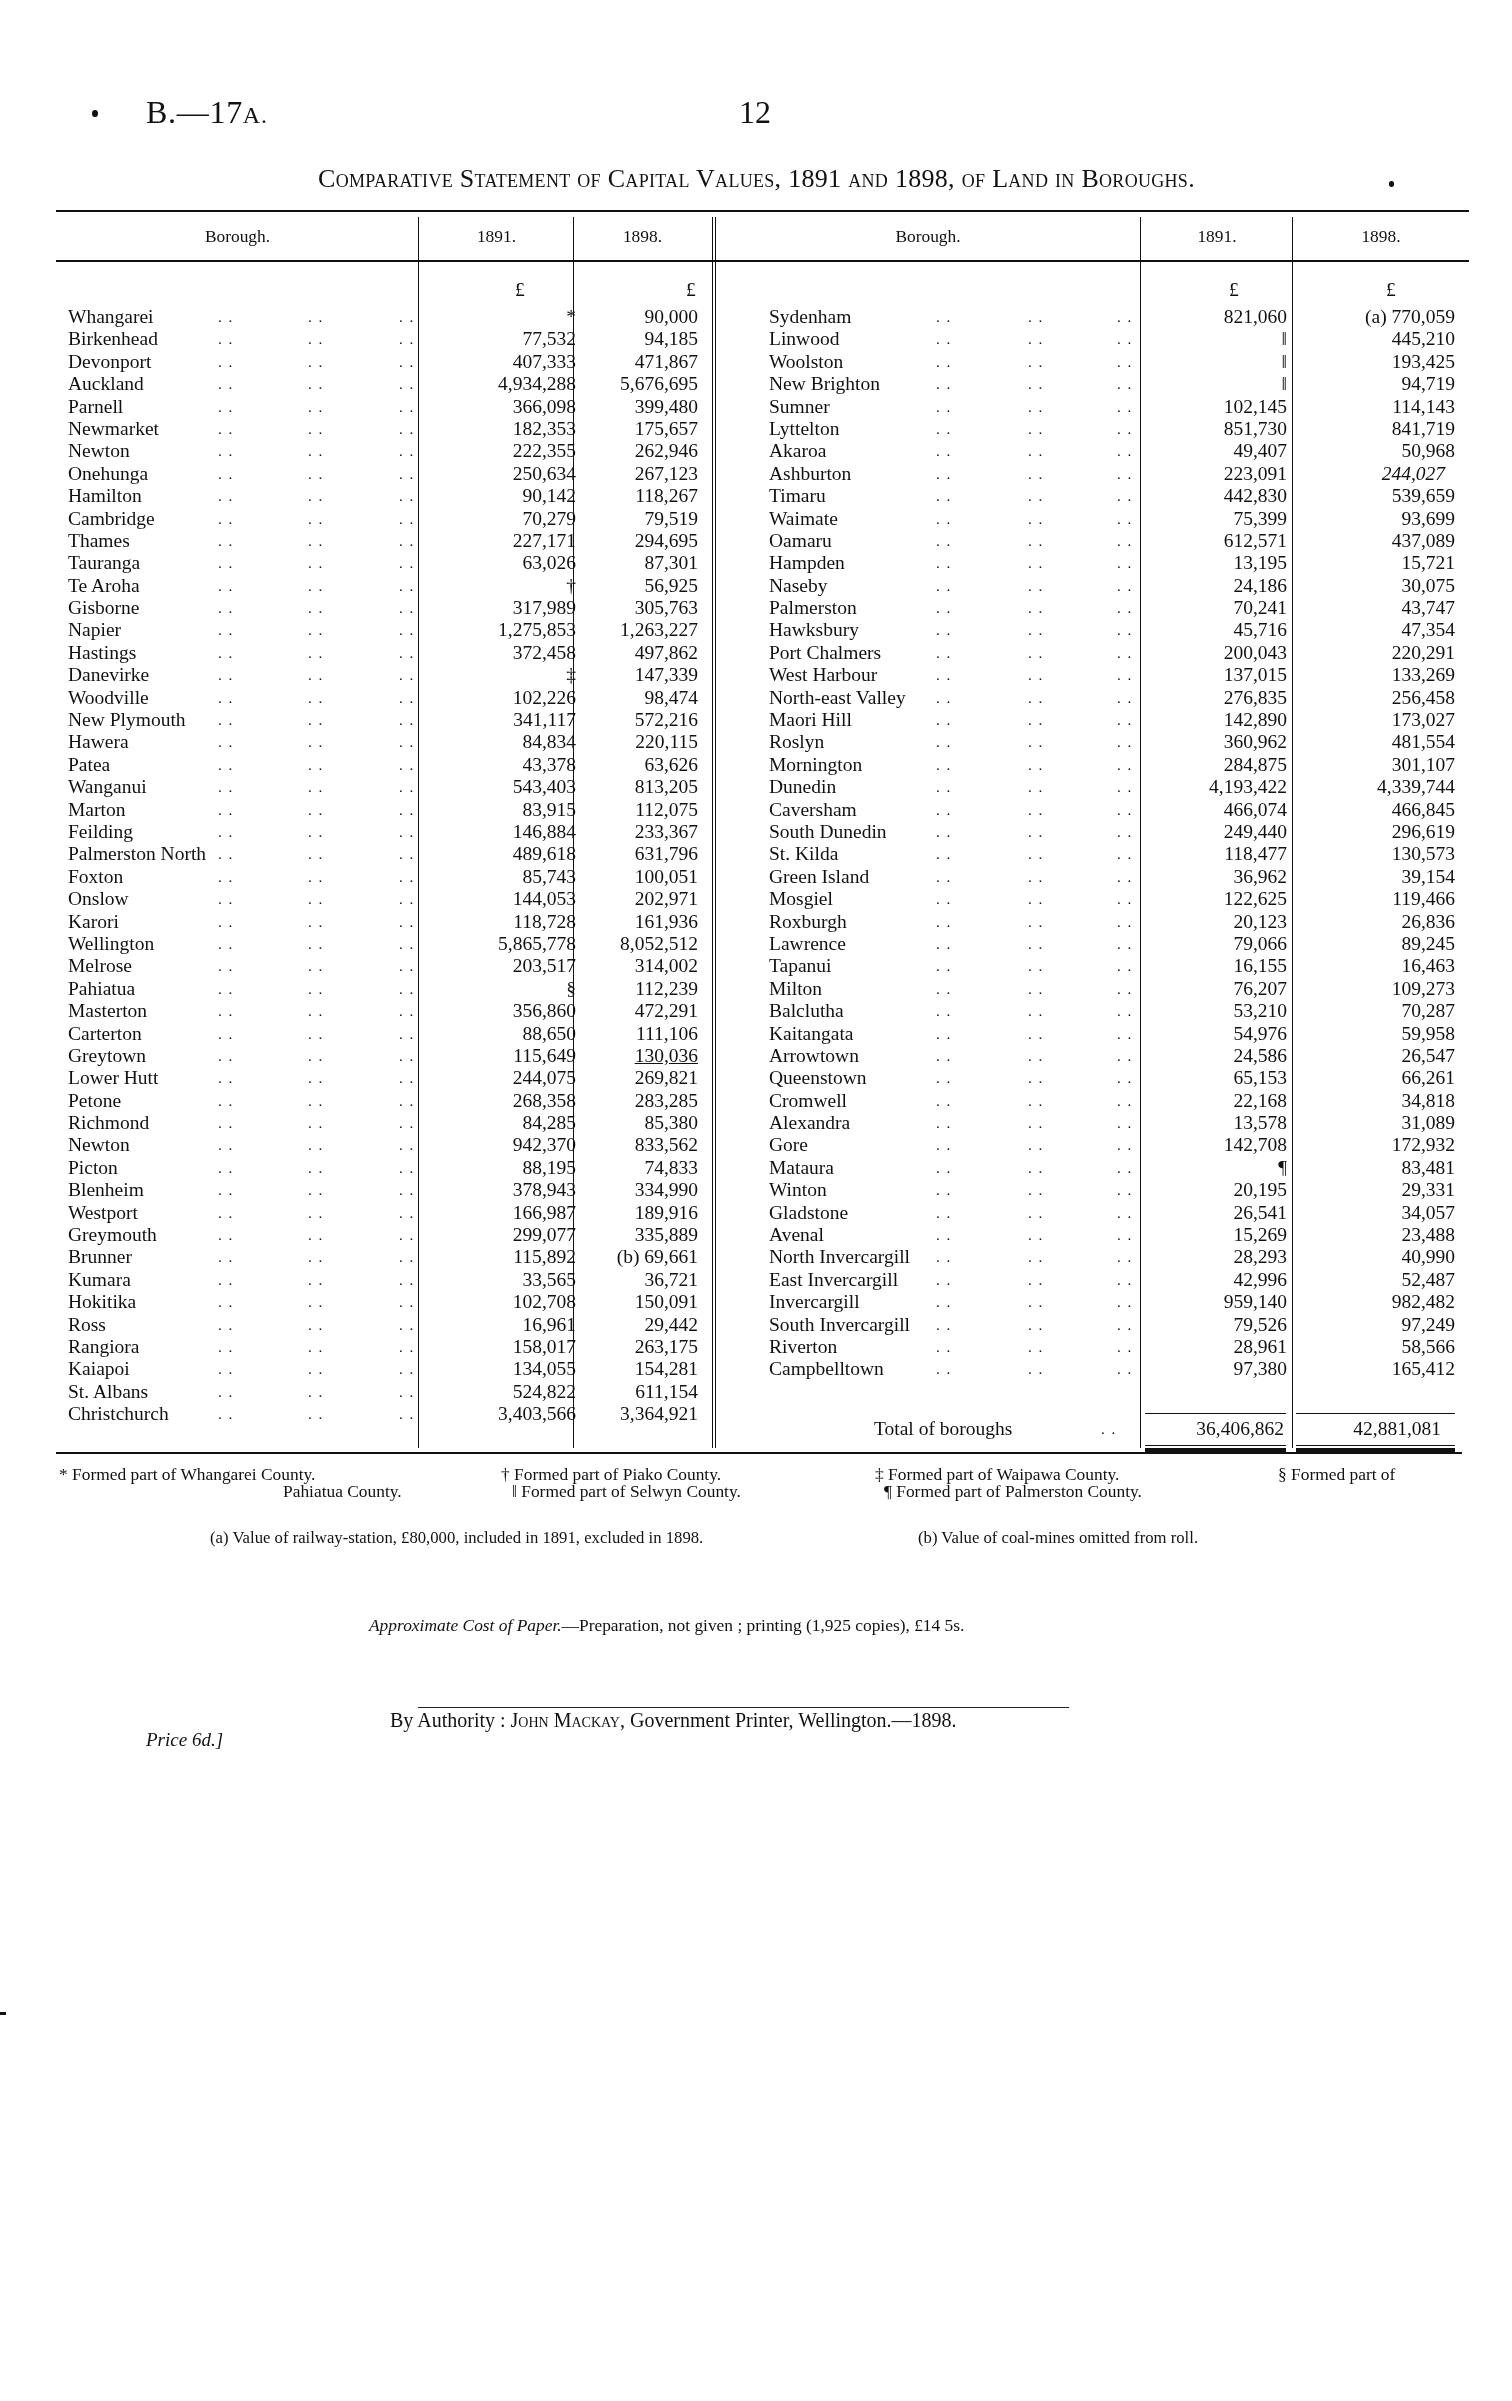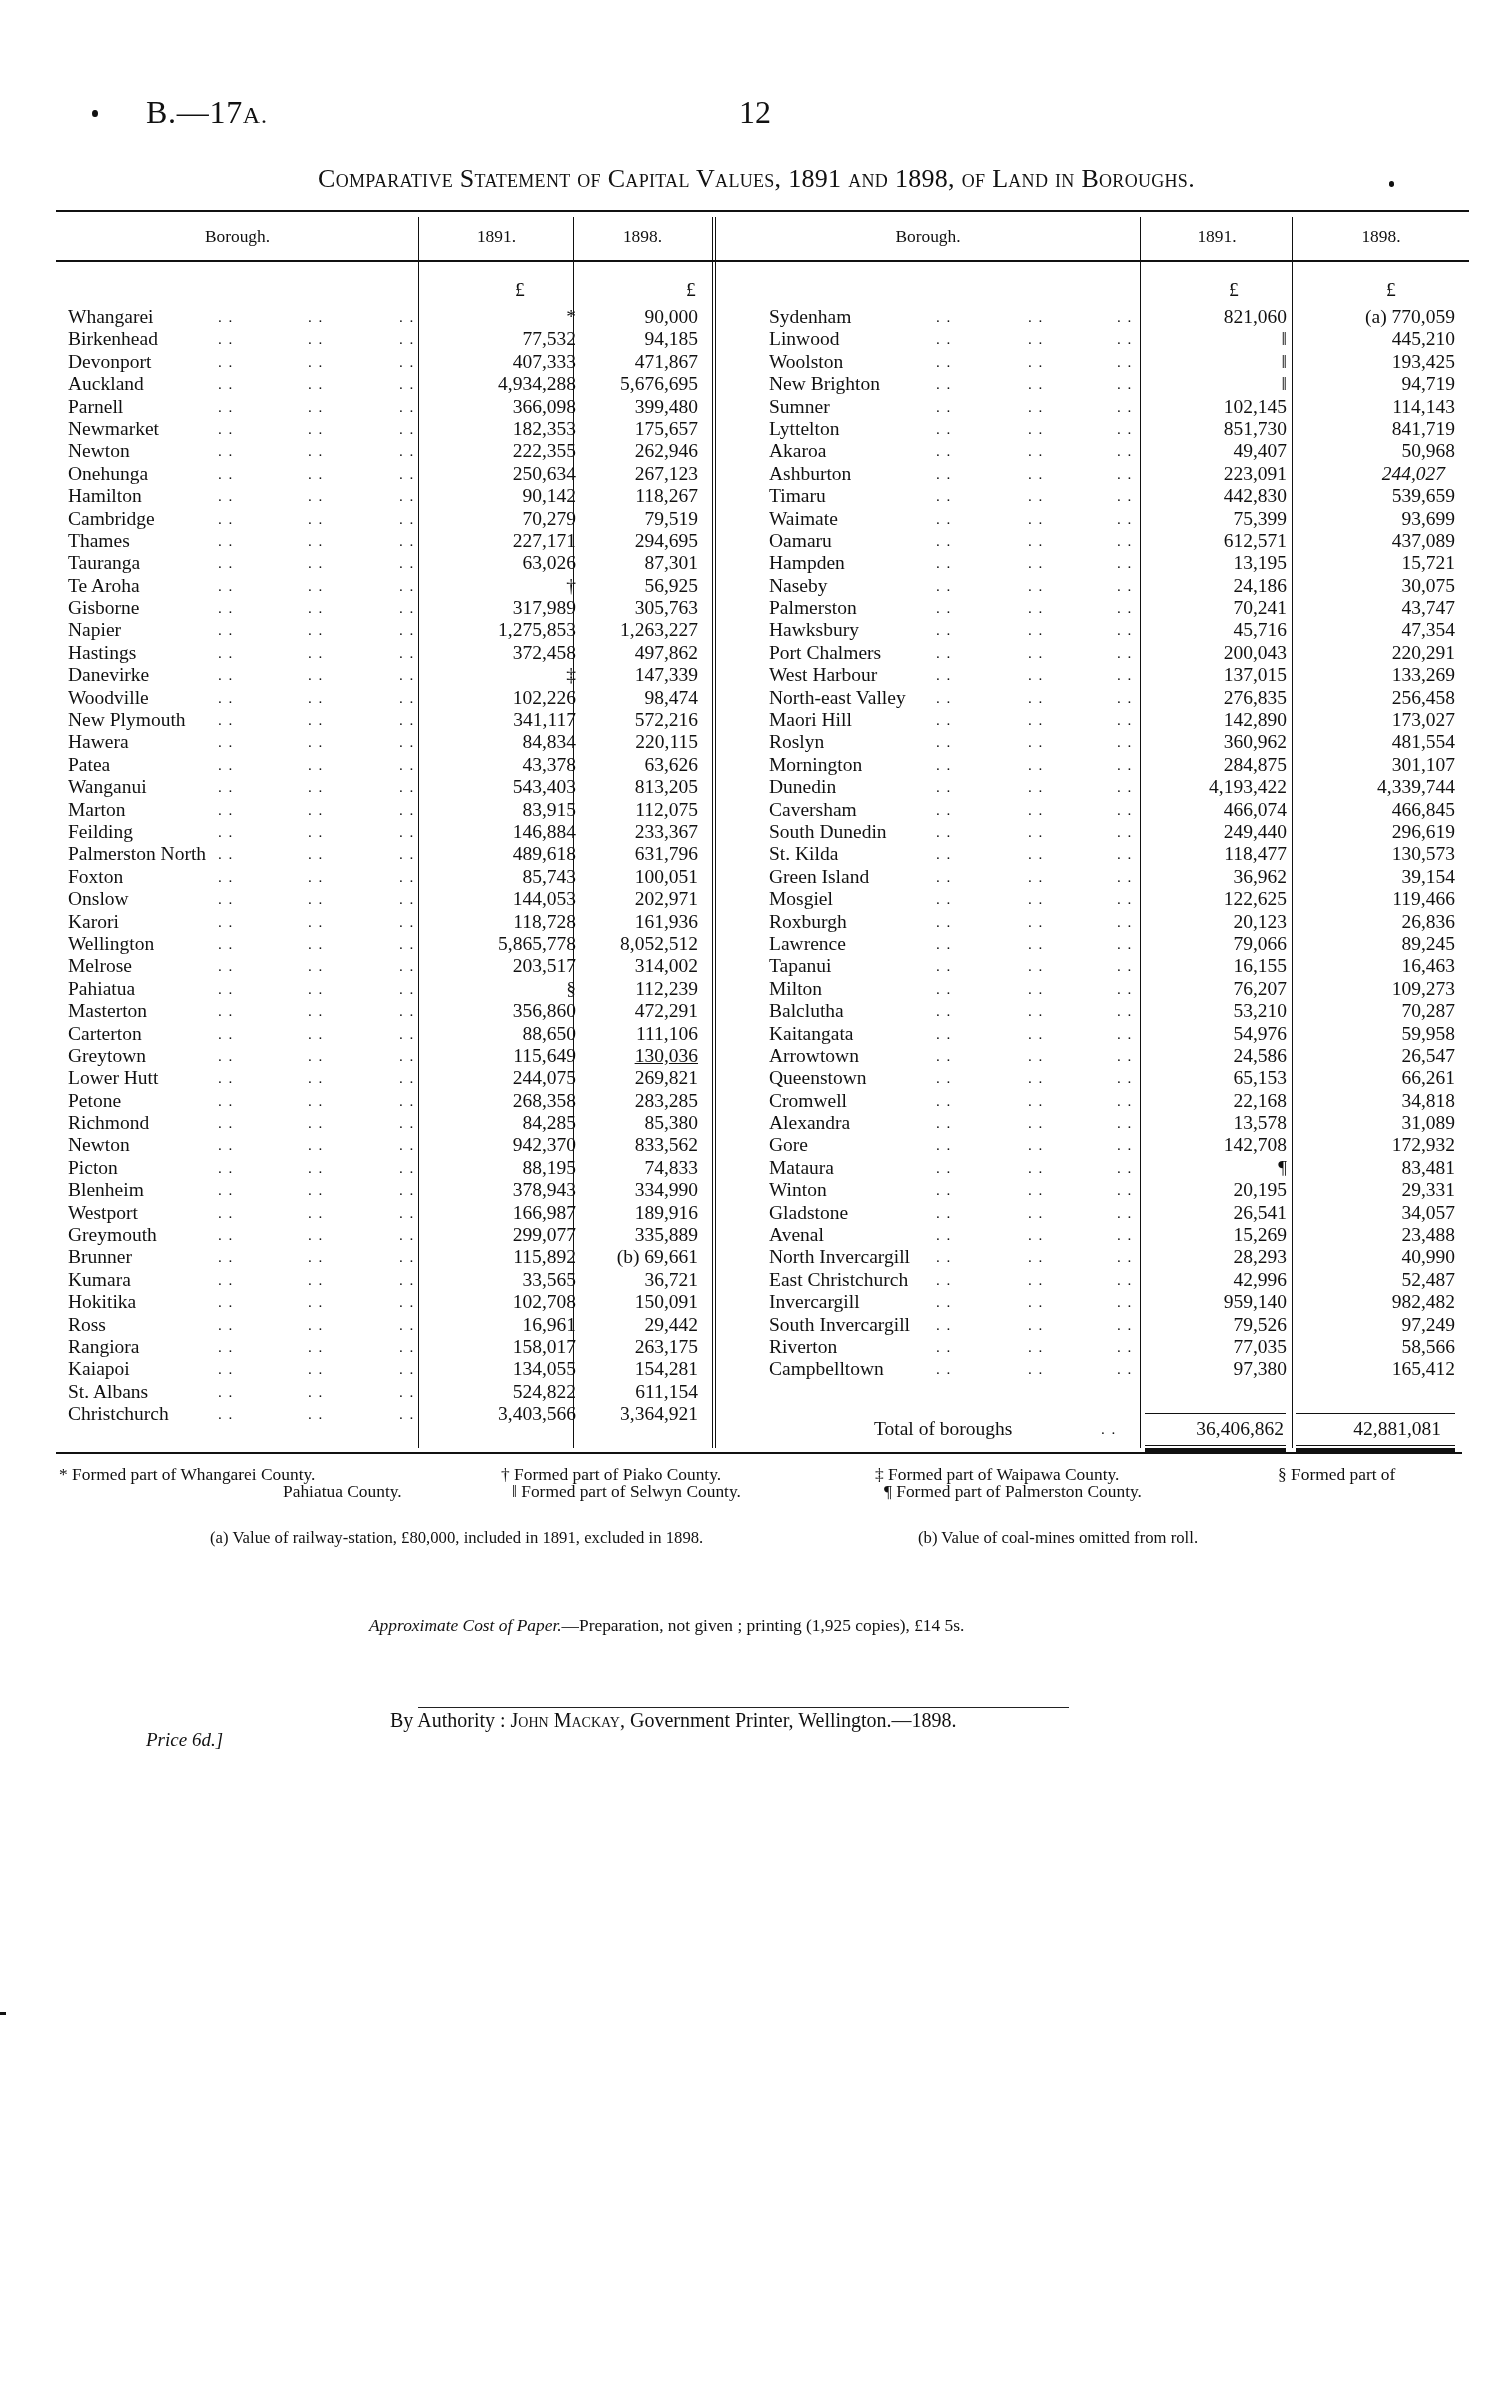--- a/index.html
+++ b/index.html
@@ -808,21 +808,21 @@
     </div>
     <div class="row">
       <span class="cell-name">North Invercargill</span>
       <span class="cell-dots" style="left: 167px;">. .</span>
       <span class="cell-dots" style="left: 259px;">. .</span>
       <span class="cell-dots" style="left: 348px;">. .</span>
       <span class="cell-num" style="right: 182px;">28,293</span>
       <span class="cell-num" style="right: 14px;">40,990</span>
     </div>
     <div class="row">
-      <span class="cell-name">East Christchurch</span>
+      <span class="cell-name">East Invercargill</span>
       <span class="cell-dots" style="left: 167px;">. .</span>
       <span class="cell-dots" style="left: 259px;">. .</span>
       <span class="cell-dots" style="left: 348px;">. .</span>
       <span class="cell-num" style="right: 182px;">42,996</span>
       <span class="cell-num" style="right: 14px;">52,487</span>
     </div>
     <div class="row">
       <span class="cell-name">Invercargill</span>
       <span class="cell-dots" style="left: 167px;">. .</span>
       <span class="cell-dots" style="left: 259px;">. .</span>
@@ -836,21 +836,21 @@
       <span class="cell-dots" style="left: 259px;">. .</span>
       <span class="cell-dots" style="left: 348px;">. .</span>
       <span class="cell-num" style="right: 182px;">79,526</span>
       <span class="cell-num" style="right: 14px;">97,249</span>
     </div>
     <div class="row">
       <span class="cell-name">Riverton</span>
       <span class="cell-dots" style="left: 167px;">. .</span>
       <span class="cell-dots" style="left: 259px;">. .</span>
       <span class="cell-dots" style="left: 348px;">. .</span>
-      <span class="cell-num" style="right: 182px;">77,035</span>
+      <span class="cell-num" style="right: 182px;">28,961</span>
       <span class="cell-num" style="right: 14px;">58,566</span>
     </div>
     <div class="row">
       <span class="cell-name">Campbelltown</span>
       <span class="cell-dots" style="left: 167px;">. .</span>
       <span class="cell-dots" style="left: 259px;">. .</span>
       <span class="cell-dots" style="left: 348px;">. .</span>
       <span class="cell-num" style="right: 182px;">97,380</span>
       <span class="cell-num" style="right: 14px;">165,412</span>
     </div>

